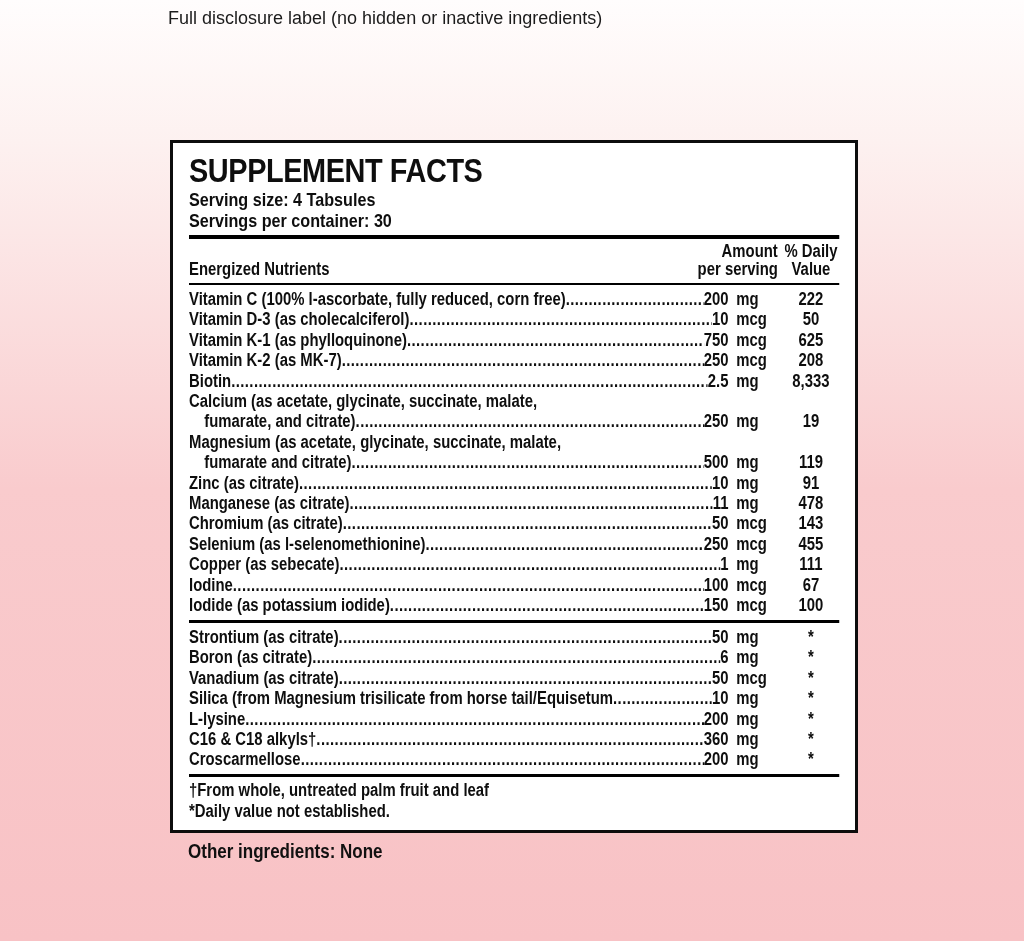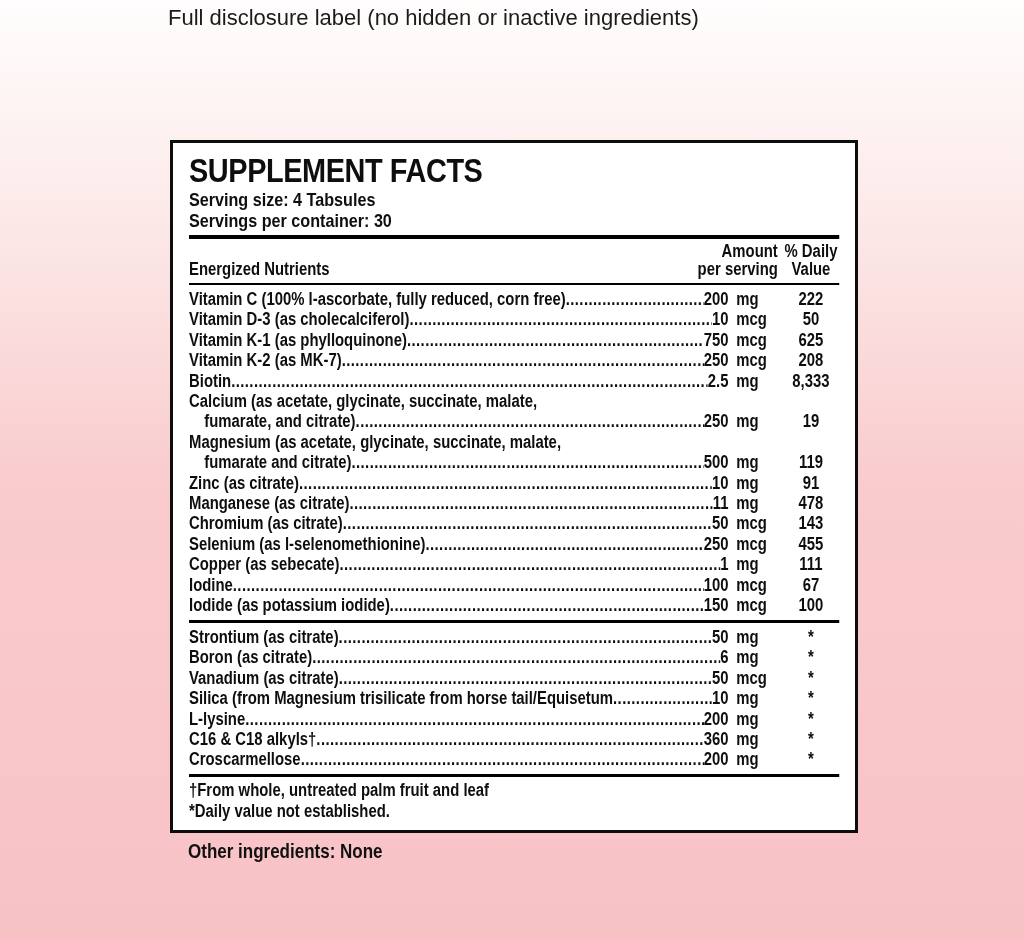--- a/index.html
+++ b/index.html
@@ -6,21 +6,21 @@
     --background-top:#fffdfd; --background-upper:#fdf1f0; --background-mid:#f9cbcd;
     --background-bottom:#f8c2c5; --panel-background:#ffffff; --panel-border:#0d0d0d;
     --text:#1a1a1a;
   }
   *{margin:0;padding:0;box-sizing:border-box;}
   body{font-family:"Liberation Sans",sans-serif;}
   .page{position:relative;width:1024px;height:941px;overflow:hidden;
     background:linear-gradient(180deg,var(--background-top) 0%,var(--background-upper) 15%,var(--background-mid) 52%,var(--background-bottom) 100%);
     color:var(--text);}
   
-  .intro{position:absolute;left:168px;top:2px;width:700px;font-size:22px;line-height:32px;color:#1b1b1b;}
+  .intro{position:absolute;left:168px;top:2px;width:700px;font-size:18px;line-height:32px;color:#1b1b1b;}
   .intro b{font-weight:bold;}
   
   .panel{position:absolute;left:170px;top:140px;width:688px;height:693px;
     background:var(--panel-background);border:3px solid var(--panel-border);
     padding:5px 16px 8px 16px;overflow:hidden;}
   .cond{transform:scaleX(0.85);transform-origin:0 0;width:117.65%;font-weight:bold;color:#0e0e0e;}
   .sf-title{font-size:34px;line-height:34px;letter-spacing:-0.5px;margin:5px 0 3px 0;font-weight:bold;}
   .serving{font-size:19px;line-height:20.5px;}
   .rule{background:#000;height:2.5px;margin-top:4px;}
   .rule.thick{height:3.5px;}

